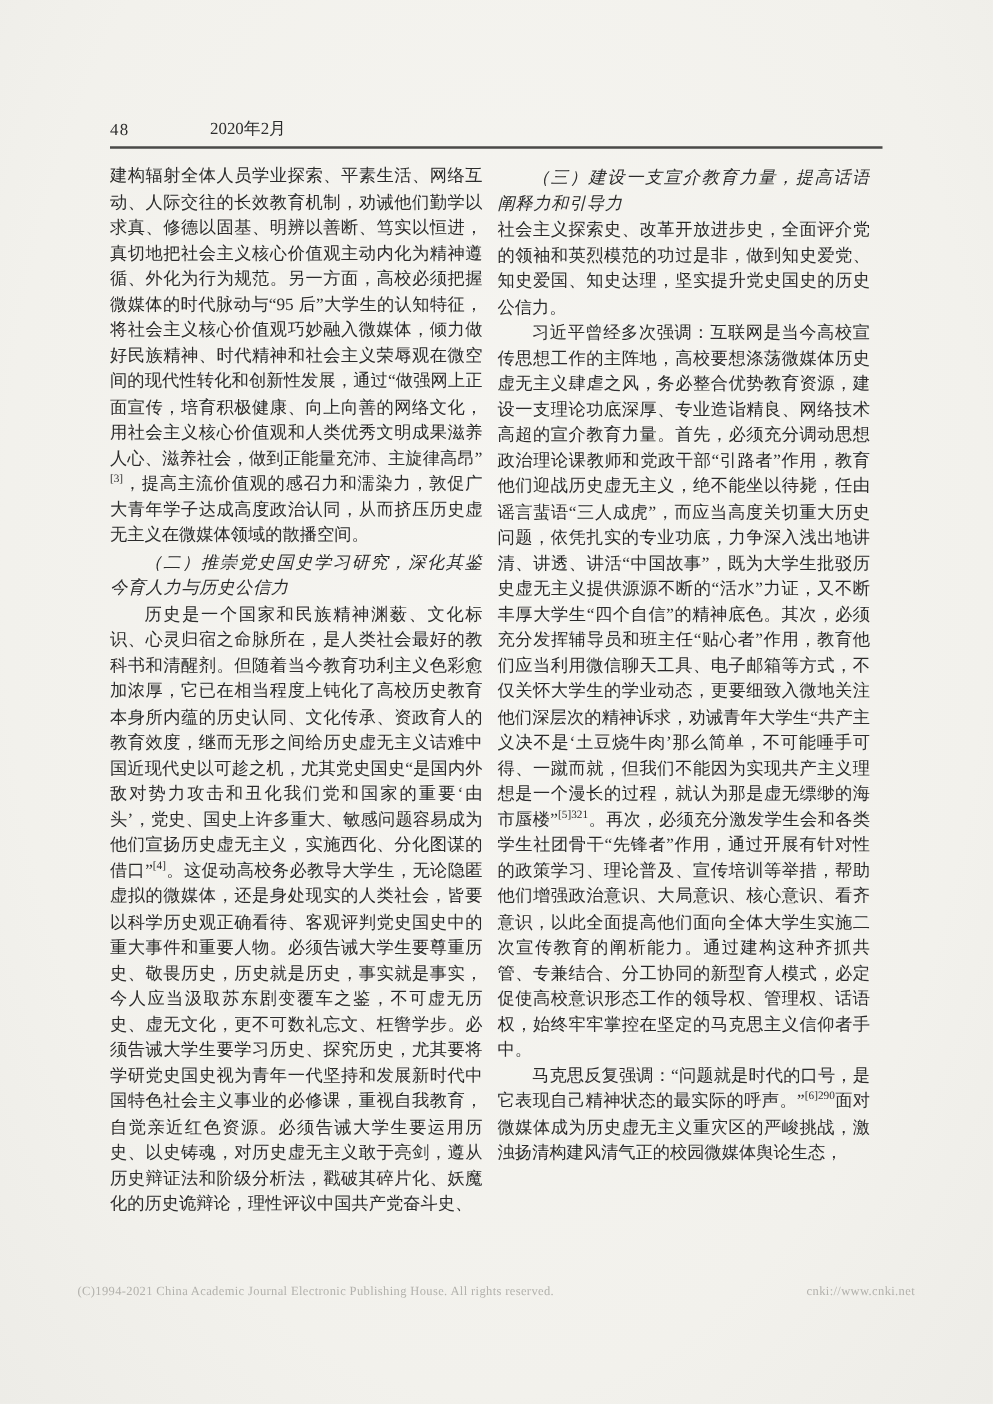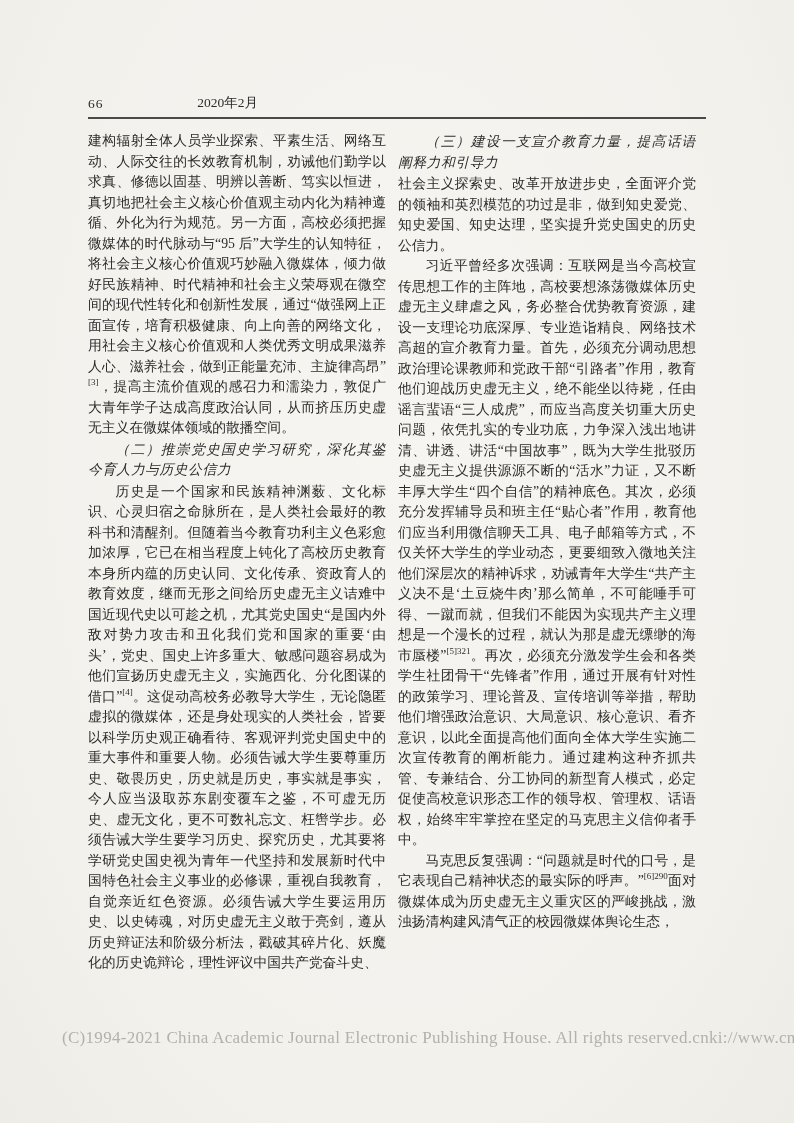--- a/index.html
+++ b/index.html
@@ -14,21 +14,21 @@
     font-family:"Liberation Serif","DejaVu Serif",serif;
     color:#2b2b2b;
   }
   .page-header{
     position:absolute;top:94px;left:88px;width:618px;
     display:flex;align-items:flex-end;
     font-size:13.5px;
   }
   .page-number{width:80px;text-align:left;letter-spacing:1px;}
   .journal-title{flex:1;text-align:center;font-size:14px;letter-spacing:3px;white-space:nowrap;}
-  .issue-date{width:90px;text-align:right;font-size:13.5px;}
+  .issue-date{width:90px;font-size:13.5px;}
   .header-rule{
     position:absolute;top:117px;left:88px;width:618px;height:2px;
     background:#4a4a48;
   }
   .columns{
     position:absolute;top:131px;left:88px;width:618px;height:894px;
     display:flex;gap:12px;overflow:hidden;
   }
   .column{width:298px;overflow:hidden;}
   .block{
@@ -54,33 +54,33 @@
   }
   .sup{
     font-size:9px;
     vertical-align:super;
     line-height:0;
     letter-spacing:0;
   }
   .page-footer{
     position:absolute;top:1028px;left:62px;width:670px;
     display:flex;justify-content:space-between;
-    font-size:17px;
+    font-size:10px;
     color:#b2b1ac;
     letter-spacing:0.3px;
     white-space:nowrap;
   }
 </style>
 </head>
 <body>
 
 <div class="page">
 
   <div class="page-header">
-    <span class="page-number">66</span>
+    <span class="page-number">48</span>
     <span class="issue-date">2020年2月</span>
   </div>
   <div class="header-rule"></div>
 
   <div class="columns">
     <div class="column">
         <p class="block para"><span>建构辐射全体人员学业探索、平素生活、网络互动、人际交往的长效教育机制，劝诫他们勤学以求真、修德以固基、明辨以善断、笃实以恒进，真切地把社会主义核心价值观主动内化为精神遵循、外化为行为规范。另一方面，高校必须把握微媒体的时代脉动与“95 后”大学生的认知特征，将社会主义核心价值观巧妙融入微媒体，倾力做好民族精神、时代精神和社会主义荣辱观在微空间的现代性转化和创新性发展，通过“做强网上正面宣传，培育积极健康、向上向善的网络文化，用社会主义核心价值观和人类优秀文明成果滋养人心、滋养社会，做到正能量充沛、主旋律高昂”</span><span class="sup">[3]</span><span>，提高主流价值观的感召力和濡染力，敦促广大青年学子达成高度政治认同，从而挤压历史虚无主义在微媒体领域的散播空间。</span></p>
         <p class="block kai-heading indent"><span>（二）推崇党史国史学习研究，深化其鉴今育人力与历史公信力</span></p>
         <p class="block para indent"><span>历史是一个国家和民族精神渊薮、文化标识、心灵归宿之命脉所在，是人类社会最好的教科书和清醒剂。但随着当今教育功利主义色彩愈加浓厚，它已在相当程度上钝化了高校历史教育本身所内蕴的历史认同、文化传承、资政育人的教育效度，继而无形之间给历史虚无主义诘难中国近现代史以可趁之机，尤其党史国史“是国内外敌对势力攻击和丑化我们党和国家的重要‘由头’，党史、国史上许多重大、敏感问题容易成为他们宣扬历史虚无主义，实施西化、分化图谋的借口”</span><span class="sup">[4]</span><span>。这促动高校务必教导大学生，无论隐匿虚拟的微媒体，还是身处现实的人类社会，皆要以科学历史观正确看待、客观评判党史国史中的重大事件和重要人物。必须告诫大学生要尊重历史、敬畏历史，历史就是历史，事实就是事实，今人应当汲取苏东剧变覆车之鉴，不可虚无历史、虚无文化，更不可数礼忘文、枉辔学步。必须告诫大学生要学习历史、探究历史，尤其要将学研党史国史视为青年一代坚持和发展新时代中国特色社会主义事业的必修课，重视自我教育，自觉亲近红色资源。必须告诫大学生要运用历史、以史铸魂，对历史虚无主义敢于亮剑，遵从历史辩证法和阶级分析法，戳破其碎片化、妖魔化的历史诡辩论，理性评议中国共产党奋斗史、</span></p>
       </div>

